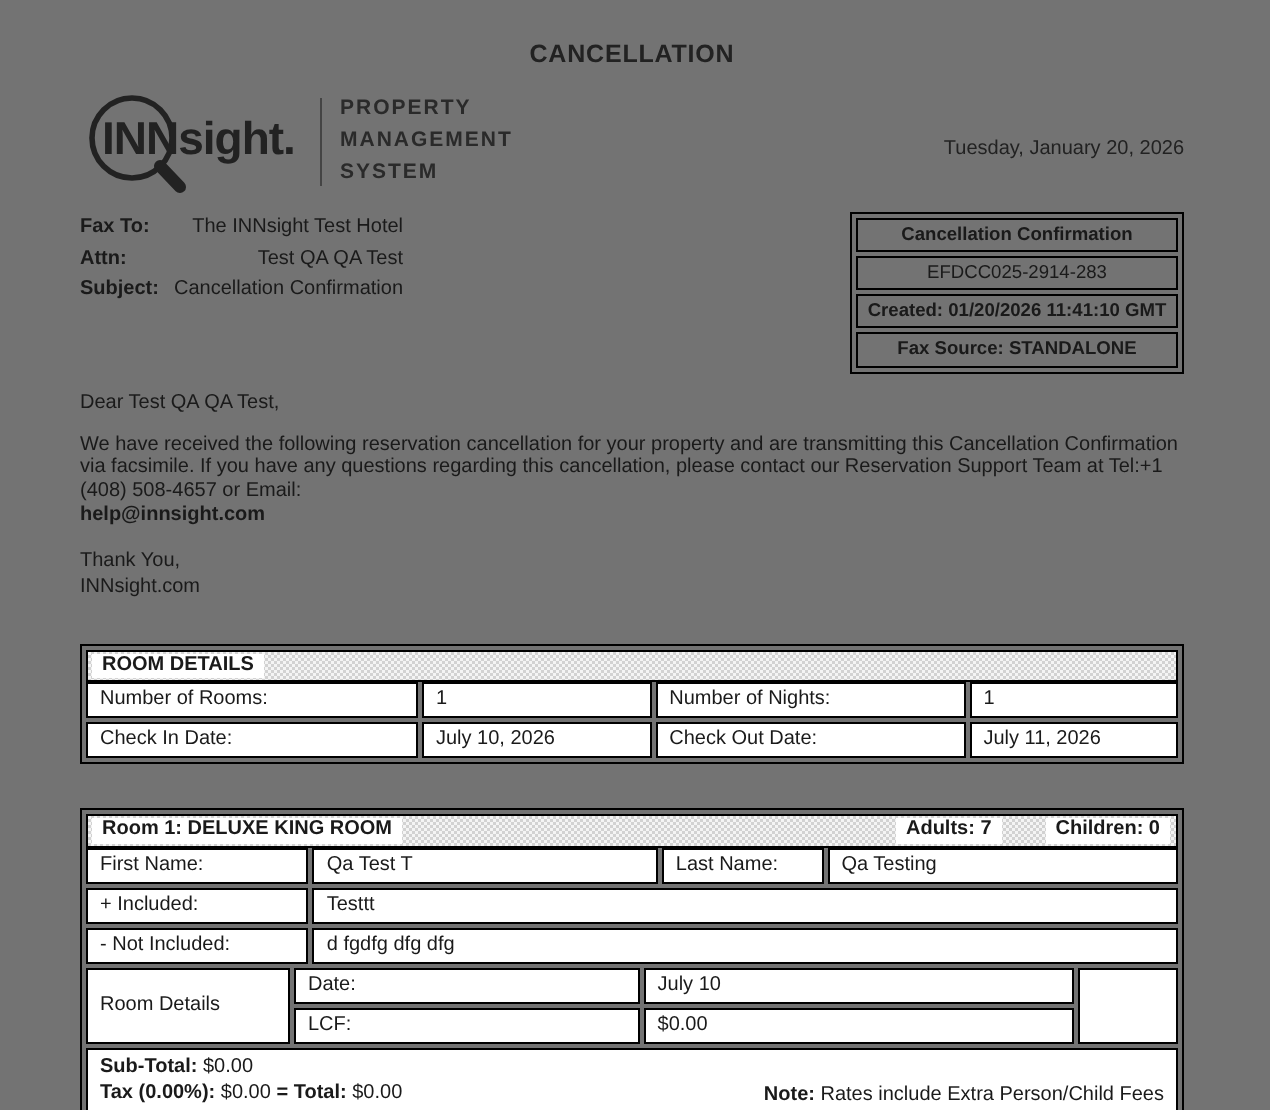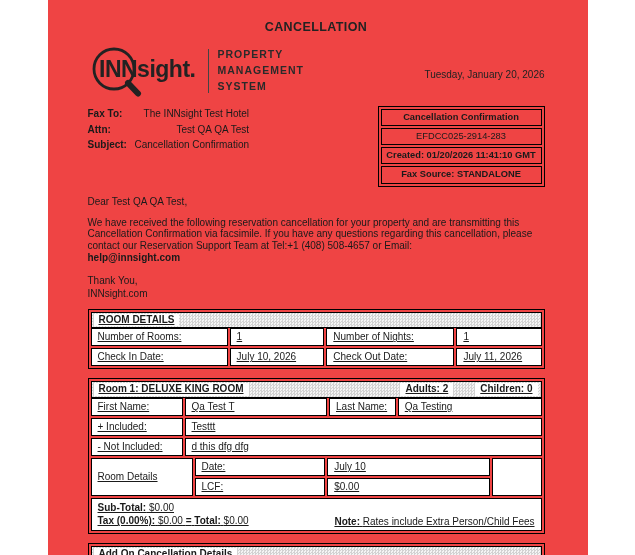--- a/index.html
+++ b/index.html
@@ -1,19 +1,19 @@
 <!DOCTYPE html>
 <html><head>
 <meta charset="utf-8">
 <style>
   * { margin:0; padding:0; box-sizing:border-box; }
   html,body { background:#ffffff; }
   .page {
-    position:relative; width:540px; height:555px; margin:0 auto;
-    background:#ef4444; color:#1a1a1a; overflow:hidden;
+    position:relative; width:635px; height:555px; margin:0 auto;
+    background:#737373; color:#1a1a1a; overflow:hidden;
     font-family:"Liberation Sans", sans-serif; font-size:10px;
   }
   .content { padding:0 43px 0 40px; }
 
   
   .doc-title {
     padding-top:20px; text-align:center;
     font-size:12.5px; font-weight:600; letter-spacing:.4px; color:#222;
   }
   .header-row { display:flex; align-items:center; margin-top:11px; }
@@ -34,21 +34,21 @@
   }
   .conf-cell.bold { font-weight:700; }
 
   
   .greeting { margin-top:9px; }
   .paragraph { margin-top:10px; line-height:1.18; }
   .email-line { font-weight:700; line-height:1.18; }
   .thanks-block { margin-top:10px; line-height:1.3; }
 
   
-  .box { border:1px solid #000; padding:2px; margin-top:9px;text-decoration:underline; }
+  .box { border:1px solid #000; padding:2px; margin-top:22px; }
   .brow { display:flex; gap:2px; }
   .brow + .brow { margin-top:2px; }
   .bcell { border:1px solid #000; padding:2px 6px; min-height:15px; line-height:1.2; background:#fff; }
   .hatch {
     background-color:#ececec;
     background-image:repeating-conic-gradient(#d2d2d2 0% 25%, #f4f4f4 0% 50%);
     background-size:3px 3px;
   }
   .bar { border:1px solid #000; padding:1px 2px; font-weight:700; min-height:13px; display:flex; align-items:center; }
   .patch { background:#fff; padding:0 5px; display:inline-block; line-height:1.25; }
@@ -140,36 +140,36 @@
         <div class="bcell c-rd1">Check In Date:</div>
         <div class="bcell c-rd2">July 10, 2026</div>
         <div class="bcell c-rd3">Check Out Date:</div>
         <div class="bcell c-grow">July 11, 2026</div>
       </div>
     </div>
 
     <div class="box">
       <div class="bar hatch room-head">
         <span class="patch">Room 1: DELUXE KING ROOM</span>
-        <span class="patch adults">Adults: 2</span>
+        <span class="patch adults">Adults: 7</span>
         <span class="patch children">Children: 0</span>
       </div>
       <div class="brow">
         <div class="bcell c-n1">First Name:</div>
         <div class="bcell c-n2">Qa Test T</div>
         <div class="bcell c-n3">Last Name:</div>
         <div class="bcell c-grow">Qa Testing</div>
       </div>
       <div class="brow">
         <div class="bcell c-n1">+ Included:</div>
         <div class="bcell c-grow">Testtt</div>
       </div>
       <div class="brow">
         <div class="bcell c-n1">- Not Included:</div>
-        <div class="bcell c-grow">d this dfg dfg</div>
+        <div class="bcell c-grow">d fgdfg dfg dfg</div>
       </div>
       <div class="brow">
         <div class="bcell rd-label">Room Details</div>
         <div class="rd-mid">
           <div class="rd-subrow">
             <div class="bcell rd-sublabel">Date:</div>
             <div class="bcell c-grow">July 10</div>
           </div>
           <div class="rd-subrow">
             <div class="bcell rd-sublabel">LCF:</div>

